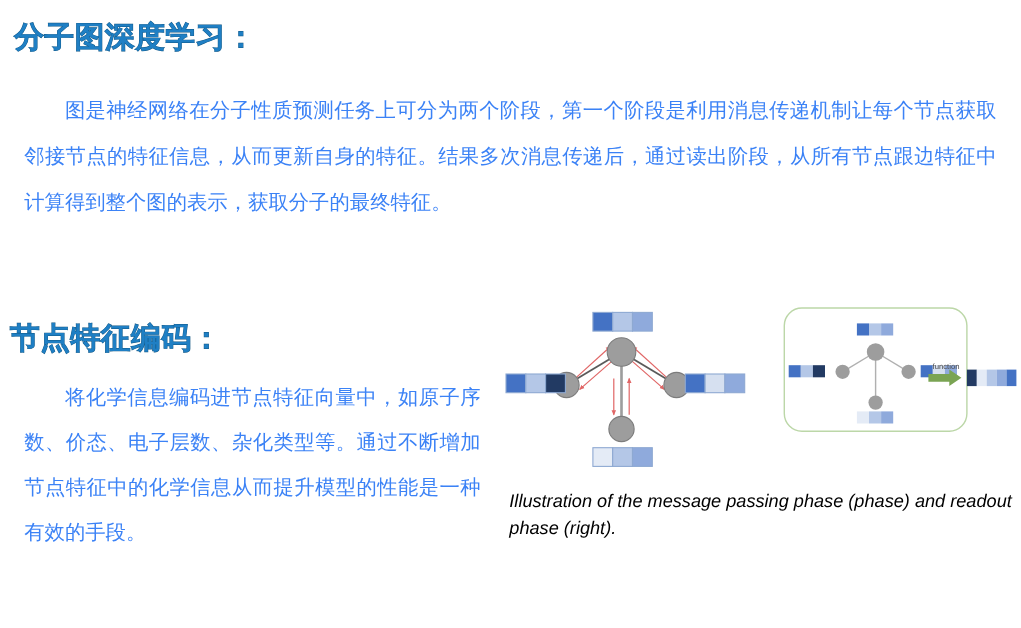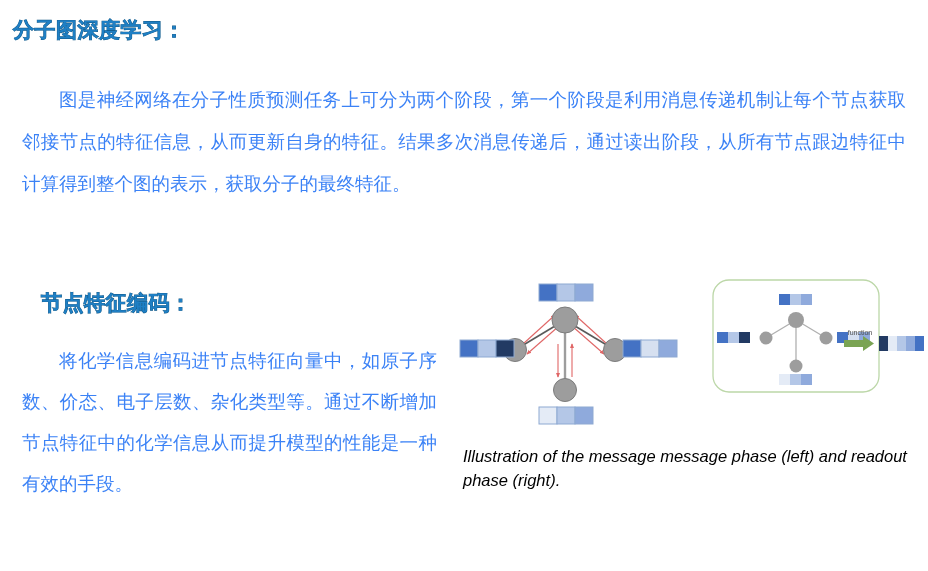--- a/index.html
+++ b/index.html
@@ -12,30 +12,30 @@
     height: 571px;
     position: relative;
     overflow: hidden;
     font-family: "Liberation Sans", "DejaVu Sans", sans-serif;
     -webkit-font-smoothing: antialiased;
   }
 
   
   .section-heading {
     position: absolute;
-    font-size: 21px;
+    font-size: 27px;
     font-weight: bold;
     color: #1f7fc4;
     letter-spacing: 0.5px;
     white-space: nowrap;
     -webkit-text-stroke: 0.7px #11547f;
     paint-order: stroke fill;
   }
   #heading-1 { left: 13px; top: 16px; }
-  #heading-2 { left: 9px; top: 289px; margin-left: 32px; }
+  #heading-2 { left: 9px; top: 289px; }
 
   
   .body-paragraph {
     position: absolute;
     color: #3b82f6;
     font-size: 18.5px;
     line-height: 42px;
     text-align: justify;
     text-justify: inter-character;
     text-indent: 2em;
@@ -195,14 +195,14 @@
 
     <g>
       <rect x="424" y="64" width="9" height="15" fill="#223a63"></rect>
       <rect x="433" y="64" width="9" height="15" fill="#e4ebf6"></rect>
       <rect x="442" y="64" width="9" height="15" fill="#b4c7e7"></rect>
       <rect x="451" y="64" width="9" height="15" fill="#8faadc"></rect>
       <rect x="460" y="64" width="9" height="15" fill="#4472c4"></rect>
     </g>
   </svg>
 
-  <div id="figure-caption">Illustration of the message message phase (left) and readout phase (right).</div>
+  <div id="figure-caption">Illustration of the message passing phase (phase) and readout phase (right).</div>
 </div>
 
 </body></html>

